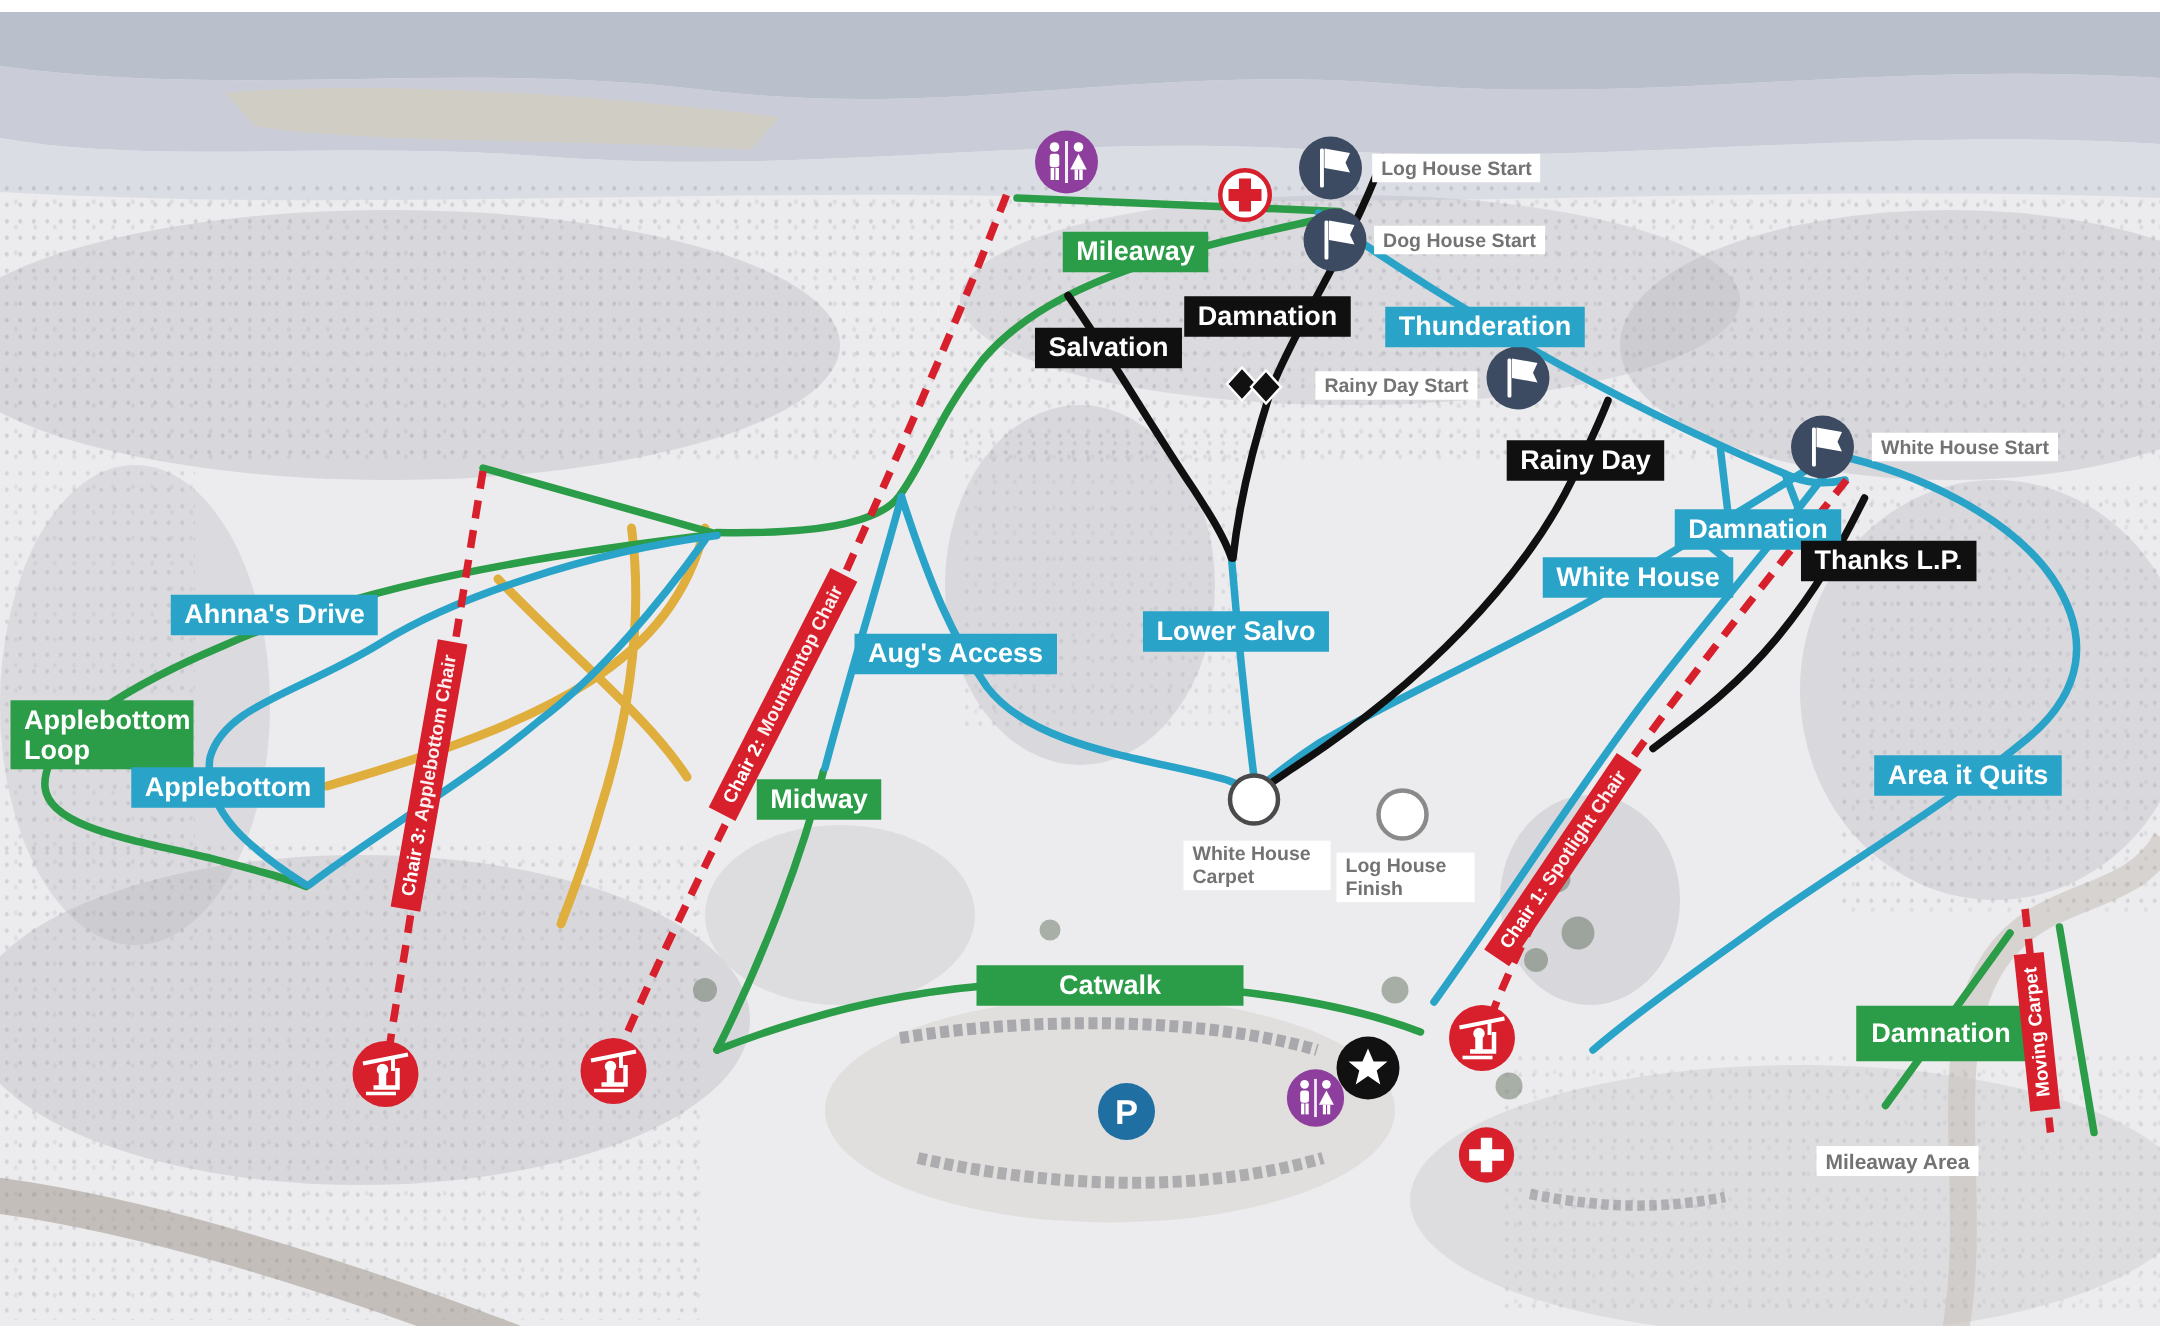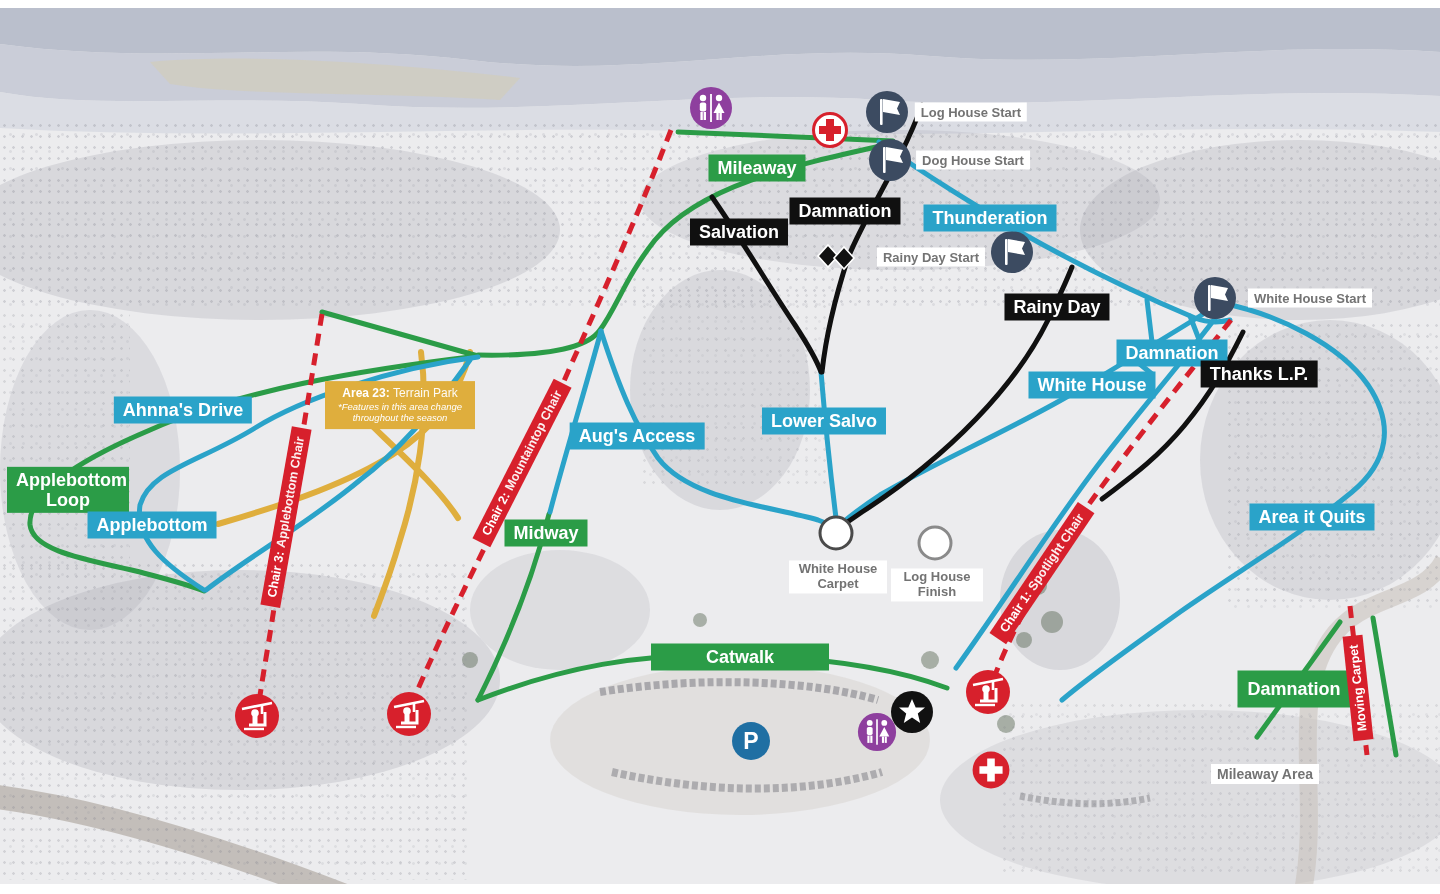--- a/index.html
+++ b/index.html
@@ -14,21 +14,21 @@
   .ln-blue{stroke:var(--blue);stroke-width:5;}
   .ln-black{stroke:var(--ink);stroke-width:5;}
   .ln-gold{stroke:var(--gold);stroke-width:6;}
   .ln-lift{stroke:var(--red);stroke-width:5;stroke-dasharray:12 8;stroke-linecap:butt;}
   .lbl{position:absolute;transform:translate(-50%,-50%);font-weight:bold;font-size:18px;
        padding:3px 9px;color:#fff;white-space:nowrap;z-index:30;}
   .lbl.green{background:var(--green);}
   .lbl.blue{background:var(--blue);text-align:center;}
   .lbl.ink{background:var(--ink);}
   .lbl.white{background:#fff;color:#737373;font-size:13px;padding:2px 6px;}
-  .lbl.wrap{white-space:normal;text-align:center;line-height:1.12;}
+  .lbl.wrap{white-space:normal;text-align:left;line-height:1.12;}
   .lift-lbl{position:absolute;font-size:12.5px;font-weight:bold;color:#fff;background:var(--red);
        padding:3px 9px;white-space:nowrap;z-index:30;}
   .lift-lbl .b{margin-right:4px;}
   .lift-lbl .n{font-weight:bold;opacity:.93;}
   .area-lbl{position:absolute;transform:translate(-50%,-50%);width:142px;background:var(--gold);
        color:#fff;text-align:center;padding:5px 4px;z-index:30;}
   .area-lbl .t{font-size:12px;font-weight:bold;}
   .area-lbl .t .n{font-weight:normal;opacity:.95;}
   .area-lbl .note{font-size:9.5px;font-style:italic;line-height:1.2;margin-top:1px;}
   .icon{position:absolute;transform:translate(-50%,-50%);z-index:20;}
@@ -254,25 +254,20 @@
   <div class="lbl ink" style="left:1259px;top:374px">Thanks L.P.</div>
 
   <div class="lbl white" style="left:971px;top:112px">Log House Start</div>
   <div class="lbl white" style="left:973px;top:160px">Dog House Start</div>
   <div class="lbl white" style="left:931px;top:257px">Rainy Day Start</div>
   <div class="lbl white" style="left:1310px;top:298px">White House Start</div>
   <div class="lbl white wrap" style="left:838px;top:577px;width:86px">White House Carpet</div>
   <div class="lbl white wrap" style="left:937px;top:585px;width:80px">Log House Finish</div>
   <div class="lbl white" style="left:1265px;top:774px;font-size:14px">Mileaway Area</div>
 
-  <div class="area-lbl" style="left:400px;top:405px">
-    <div class="t"><span class="b">Area 23:</span>
-      <span class="n">Terrain Park</span></div>
-    <div class="note">*Features in this area change throughout the season</div>
-  </div>
 
   <div class="lift-lbl" style="left:522px;top:463px;transform:translate(-50%,-50%) rotate(-63deg)">
     <span class="b">Chair 2:</span><span class="n">Mountaintop Chair</span>
   </div>
   <div class="lift-lbl" style="left:286px;top:517px;transform:translate(-50%,-50%) rotate(-80deg)">
     <span class="b">Chair 3:</span><span class="n">Applebottom Chair</span>
   </div>
   <div class="lift-lbl" style="left:1042px;top:573px;transform:translate(-50%,-50%) rotate(-56deg)">
     <span class="b">Chair 1:</span><span class="n">Spotlight Chair</span>
   </div>

